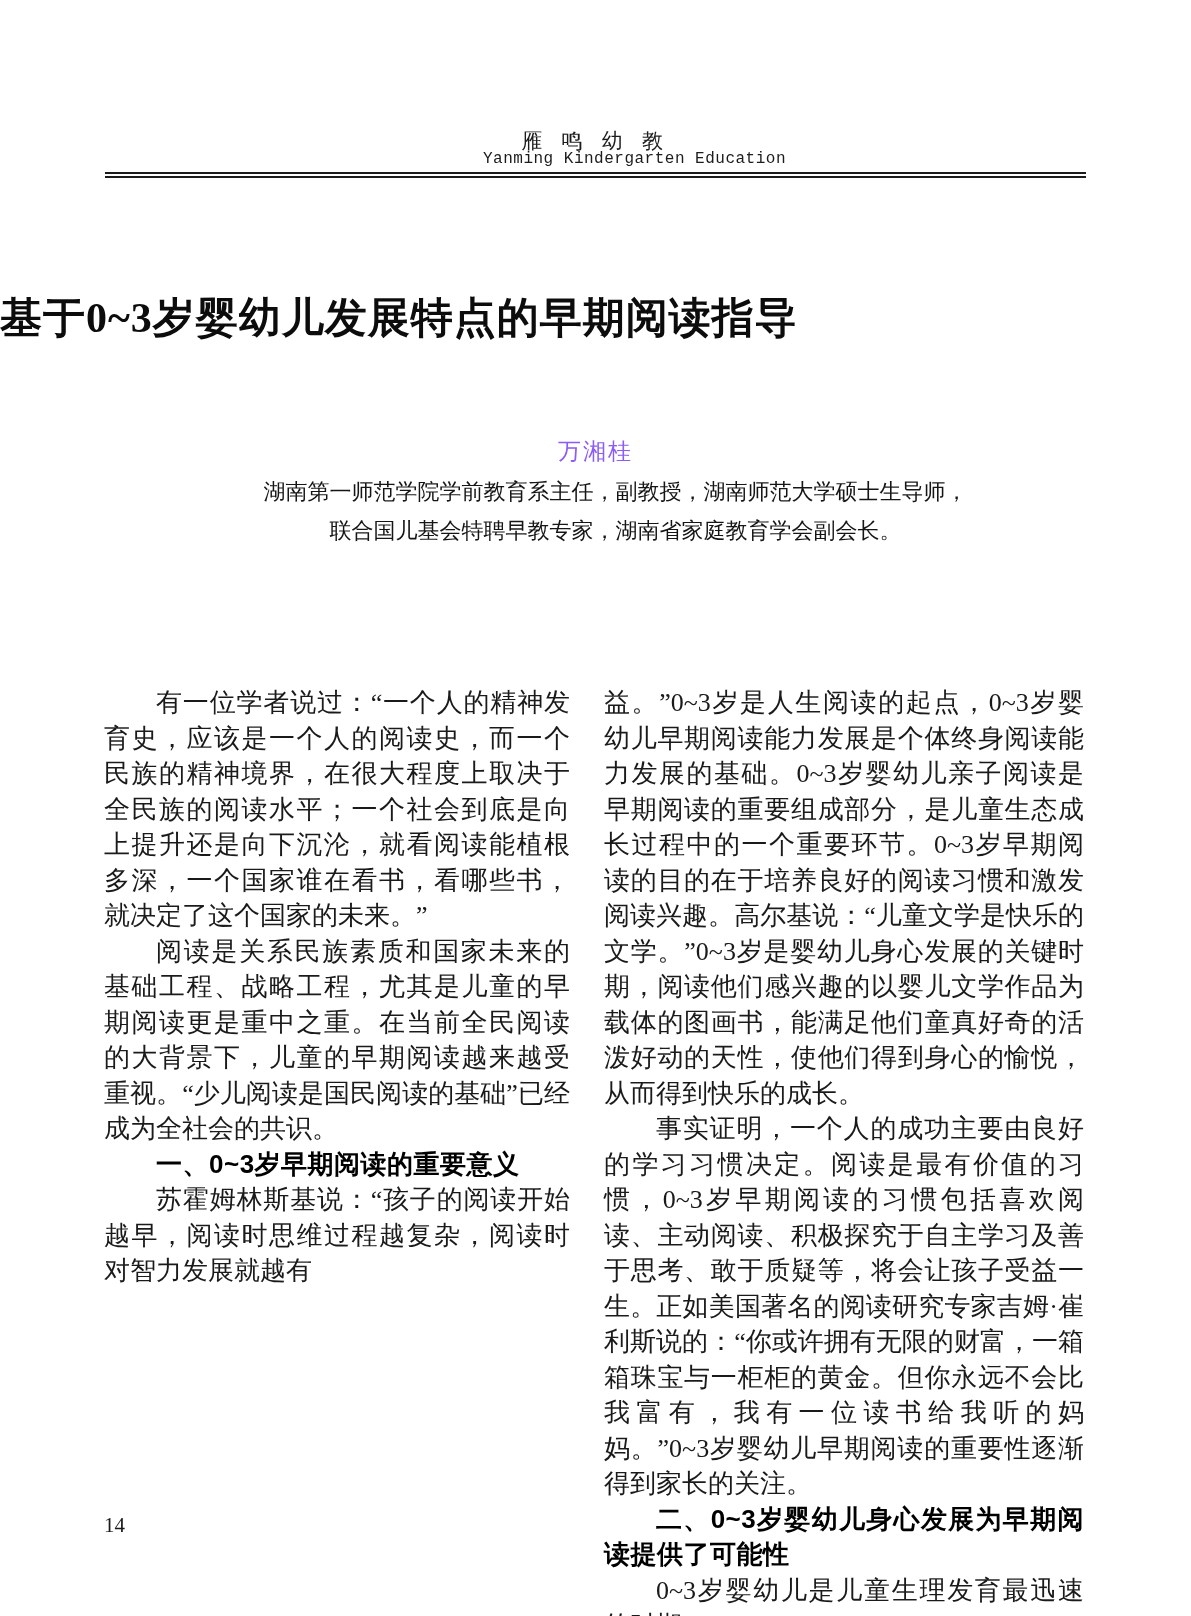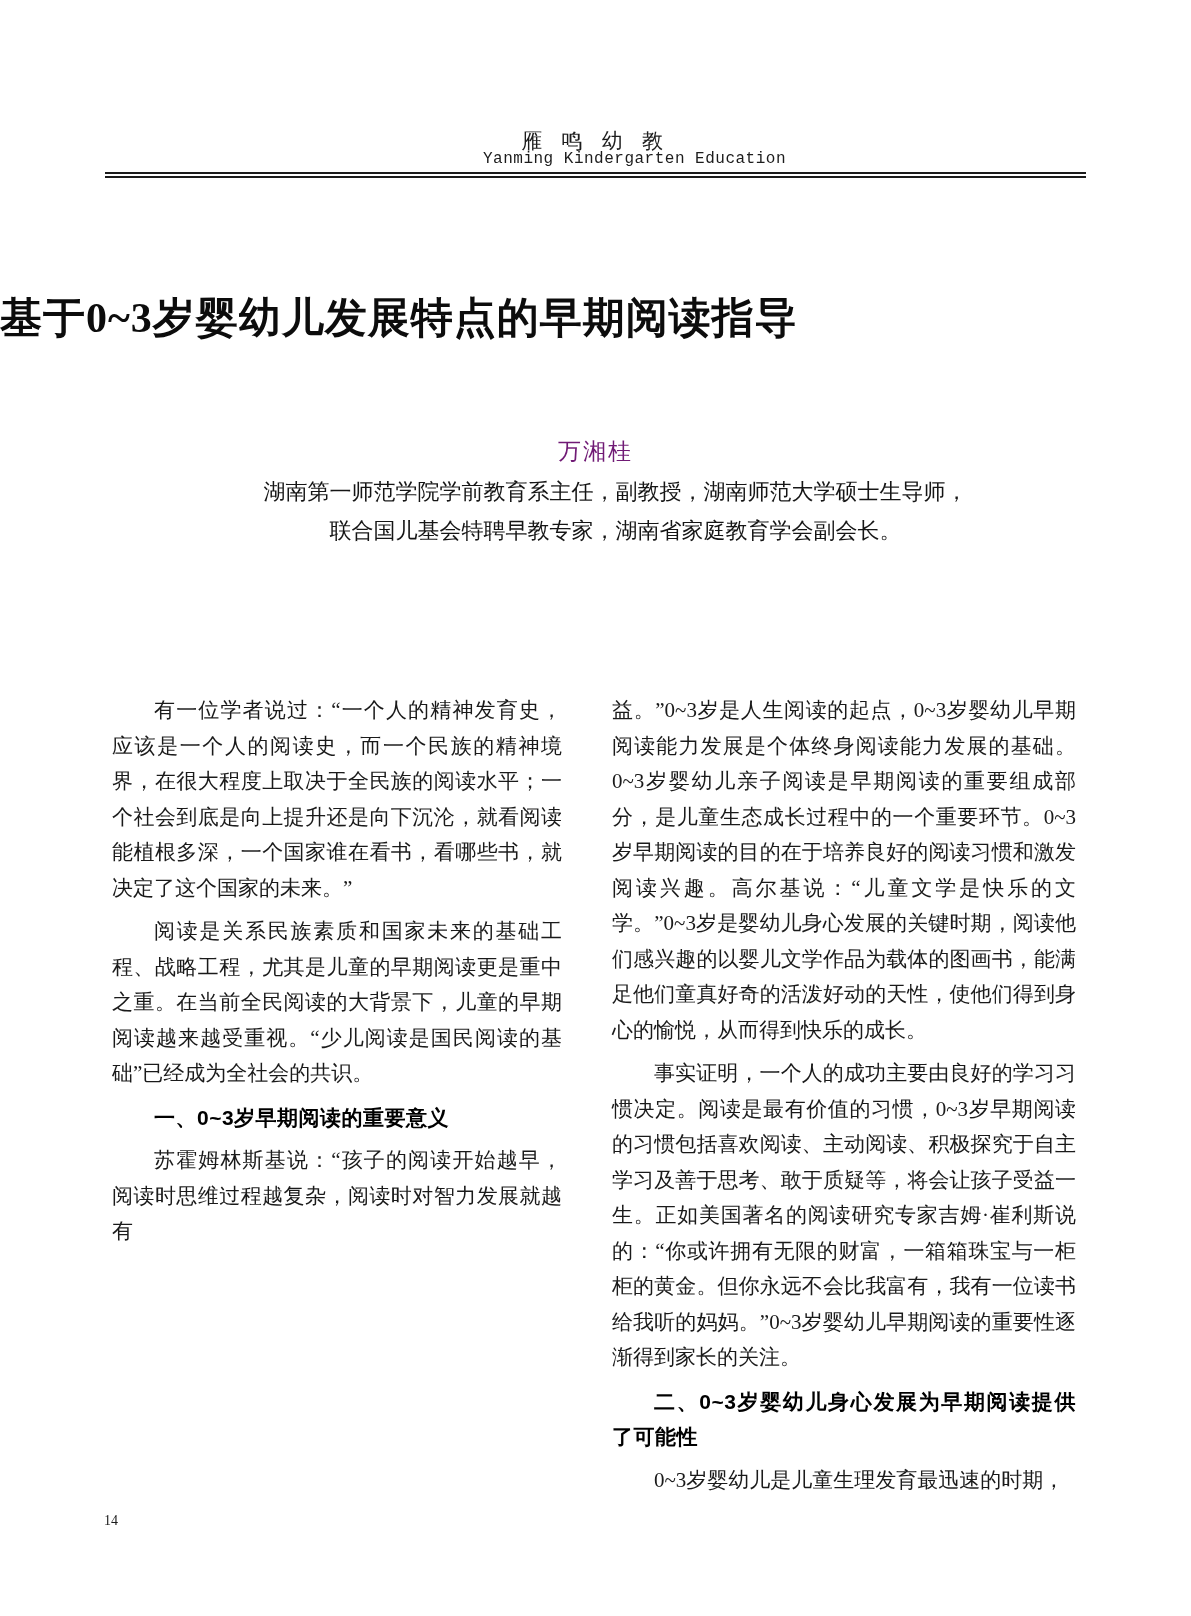--- a/index.html
+++ b/index.html
@@ -37,49 +37,49 @@
   .article-title {
     position:absolute; top:290px; left:0; width:100%;
     text-align:left;
     font-size:42px; font-weight:700; letter-spacing:1px;
     color:#0c0c0c;
   }
   .article-author {
     position:absolute; top:436px; left:0; width:100%;
     text-align:center;
     font-size:23px; letter-spacing:2px;
-    color:#701a75;
+    color:#8b5cf6;
   }
   .article-bio {
     position:absolute; top:473px; left:0; width:100%;
     text-align:center;
     font-size:22px; line-height:38.5px;
     color:#151515;
     margin-left:20px;
   }
   
   .columns {
     position:absolute; top:685px; left:104px;
     display:flex; gap:34px;
   }
   .col { font-size:21px; line-height:35.5px; text-align:justify; }
   .col-left  { width:466px; }
   .col-right { width:480px; }
-  .col p, .col h3 { margin:8px; padding:0; font-size:21px; line-height:35.5px; }
+  .col p, .col h3 { margin:0; padding:0; font-size:26px; line-height:35.5px; }
   .col .indent   { text-indent:2em; }
   .col .noindent { text-indent:0; }
   .col h3 {
     font-family:"Liberation Sans","DejaVu Sans",sans-serif;
     font-weight:700; letter-spacing:0.5px;
     color:#000000;
   }
   
   .page-number {
     position:absolute; top:1513px; left:104px;
-    font-size:14px; color:#1a1a1a;
+    font-size:21px; color:#1a1a1a;
   }
 </style>
 </head>
 <body>
 
 <div class="page">
 
   <div class="journal-cn">雁 鸣 幼 教</div>
 
   <div class="journal-en">Yanming Kindergarten Education</div>

